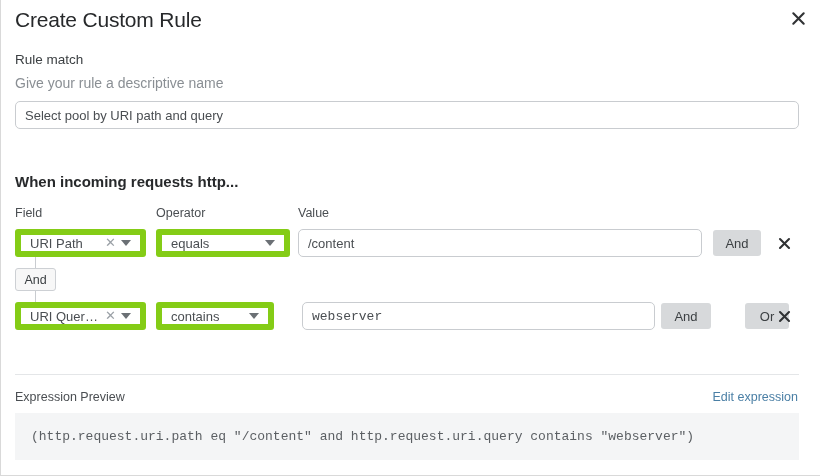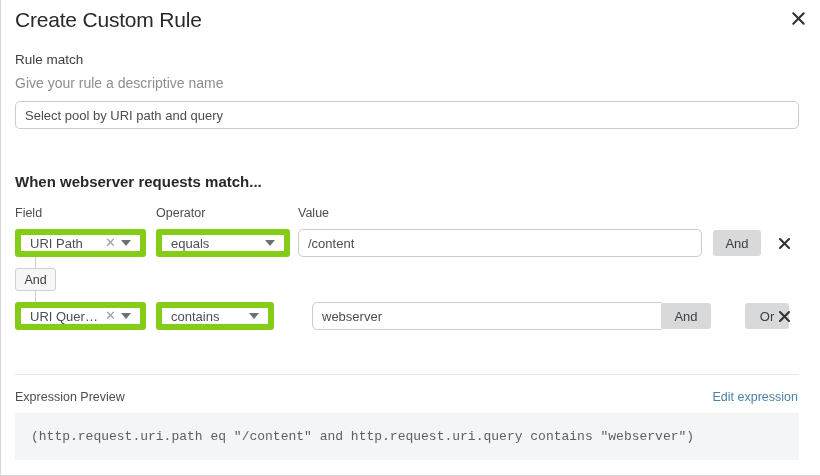--- a/index.html
+++ b/index.html
@@ -146,21 +146,21 @@
     border-right: 5px solid transparent;
     border-top: 6px solid #6b7075;
   }
 
   #field-select-1    { left: 14px;  top: 229px; width: 131px; }
   #operator-select-1 { left: 155px; top: 229px; width: 134px; }
   #value-input-1     { left: 297px; top: 229px; width: 404px; }
 
   #field-select-2    { left: 14px;  top: 302px; width: 131px; }
   #operator-select-2 { left: 155px; top: 302px; width: 118px; justify-content: space-between; }
-  #value-input-2     { left: 311px; top: 302px; width: 353px; }
+  #value-input-2     { left: 301px; top: 302px; width: 353px; font-family: Liberation Mono, monospace; }
 
   
   .pill-button {
     position: absolute;
     box-sizing: border-box;
     height: 26px;
     background: #d7d9db;
     border: none;
     border-radius: 3px;
     font-family: "Liberation Sans", sans-serif;
@@ -269,21 +269,21 @@
   <div class="close-button">
     <svg width="15" height="15" viewBox="0 0 15 15" aria-hidden="true">
       <path d="M2.3 2.3 L12.7 12.7 M12.7 2.3 L2.3 12.7" stroke="#303234" stroke-width="2.1" stroke-linecap="round"></path>
     </svg>
   </div>
 
   <div class="label-strong" id="rule-name-label">Rule match</div>
   <div class="label-muted" id="rule-name-help">Give your rule a descriptive name</div>
   <input class="text-input" id="rule-name-input" type="text" value="Select pool by URI path and query" style="">
 
-  <div class="section-heading">When webserver requests match...</div>
+  <div class="section-heading">When incoming requests http...</div>
 
   <div class="col-head" id="head-field">Field</div>
   <div class="col-head" id="head-operator">Operator</div>
   <div class="col-head" id="head-value">Value</div>
 
   <div class="select-box" id="field-select-1">
     <span class="select-value">URI Path</span>
     <span class="select-clear">✕</span>
     <span class="select-caret">
         <span class="caret"></span>

